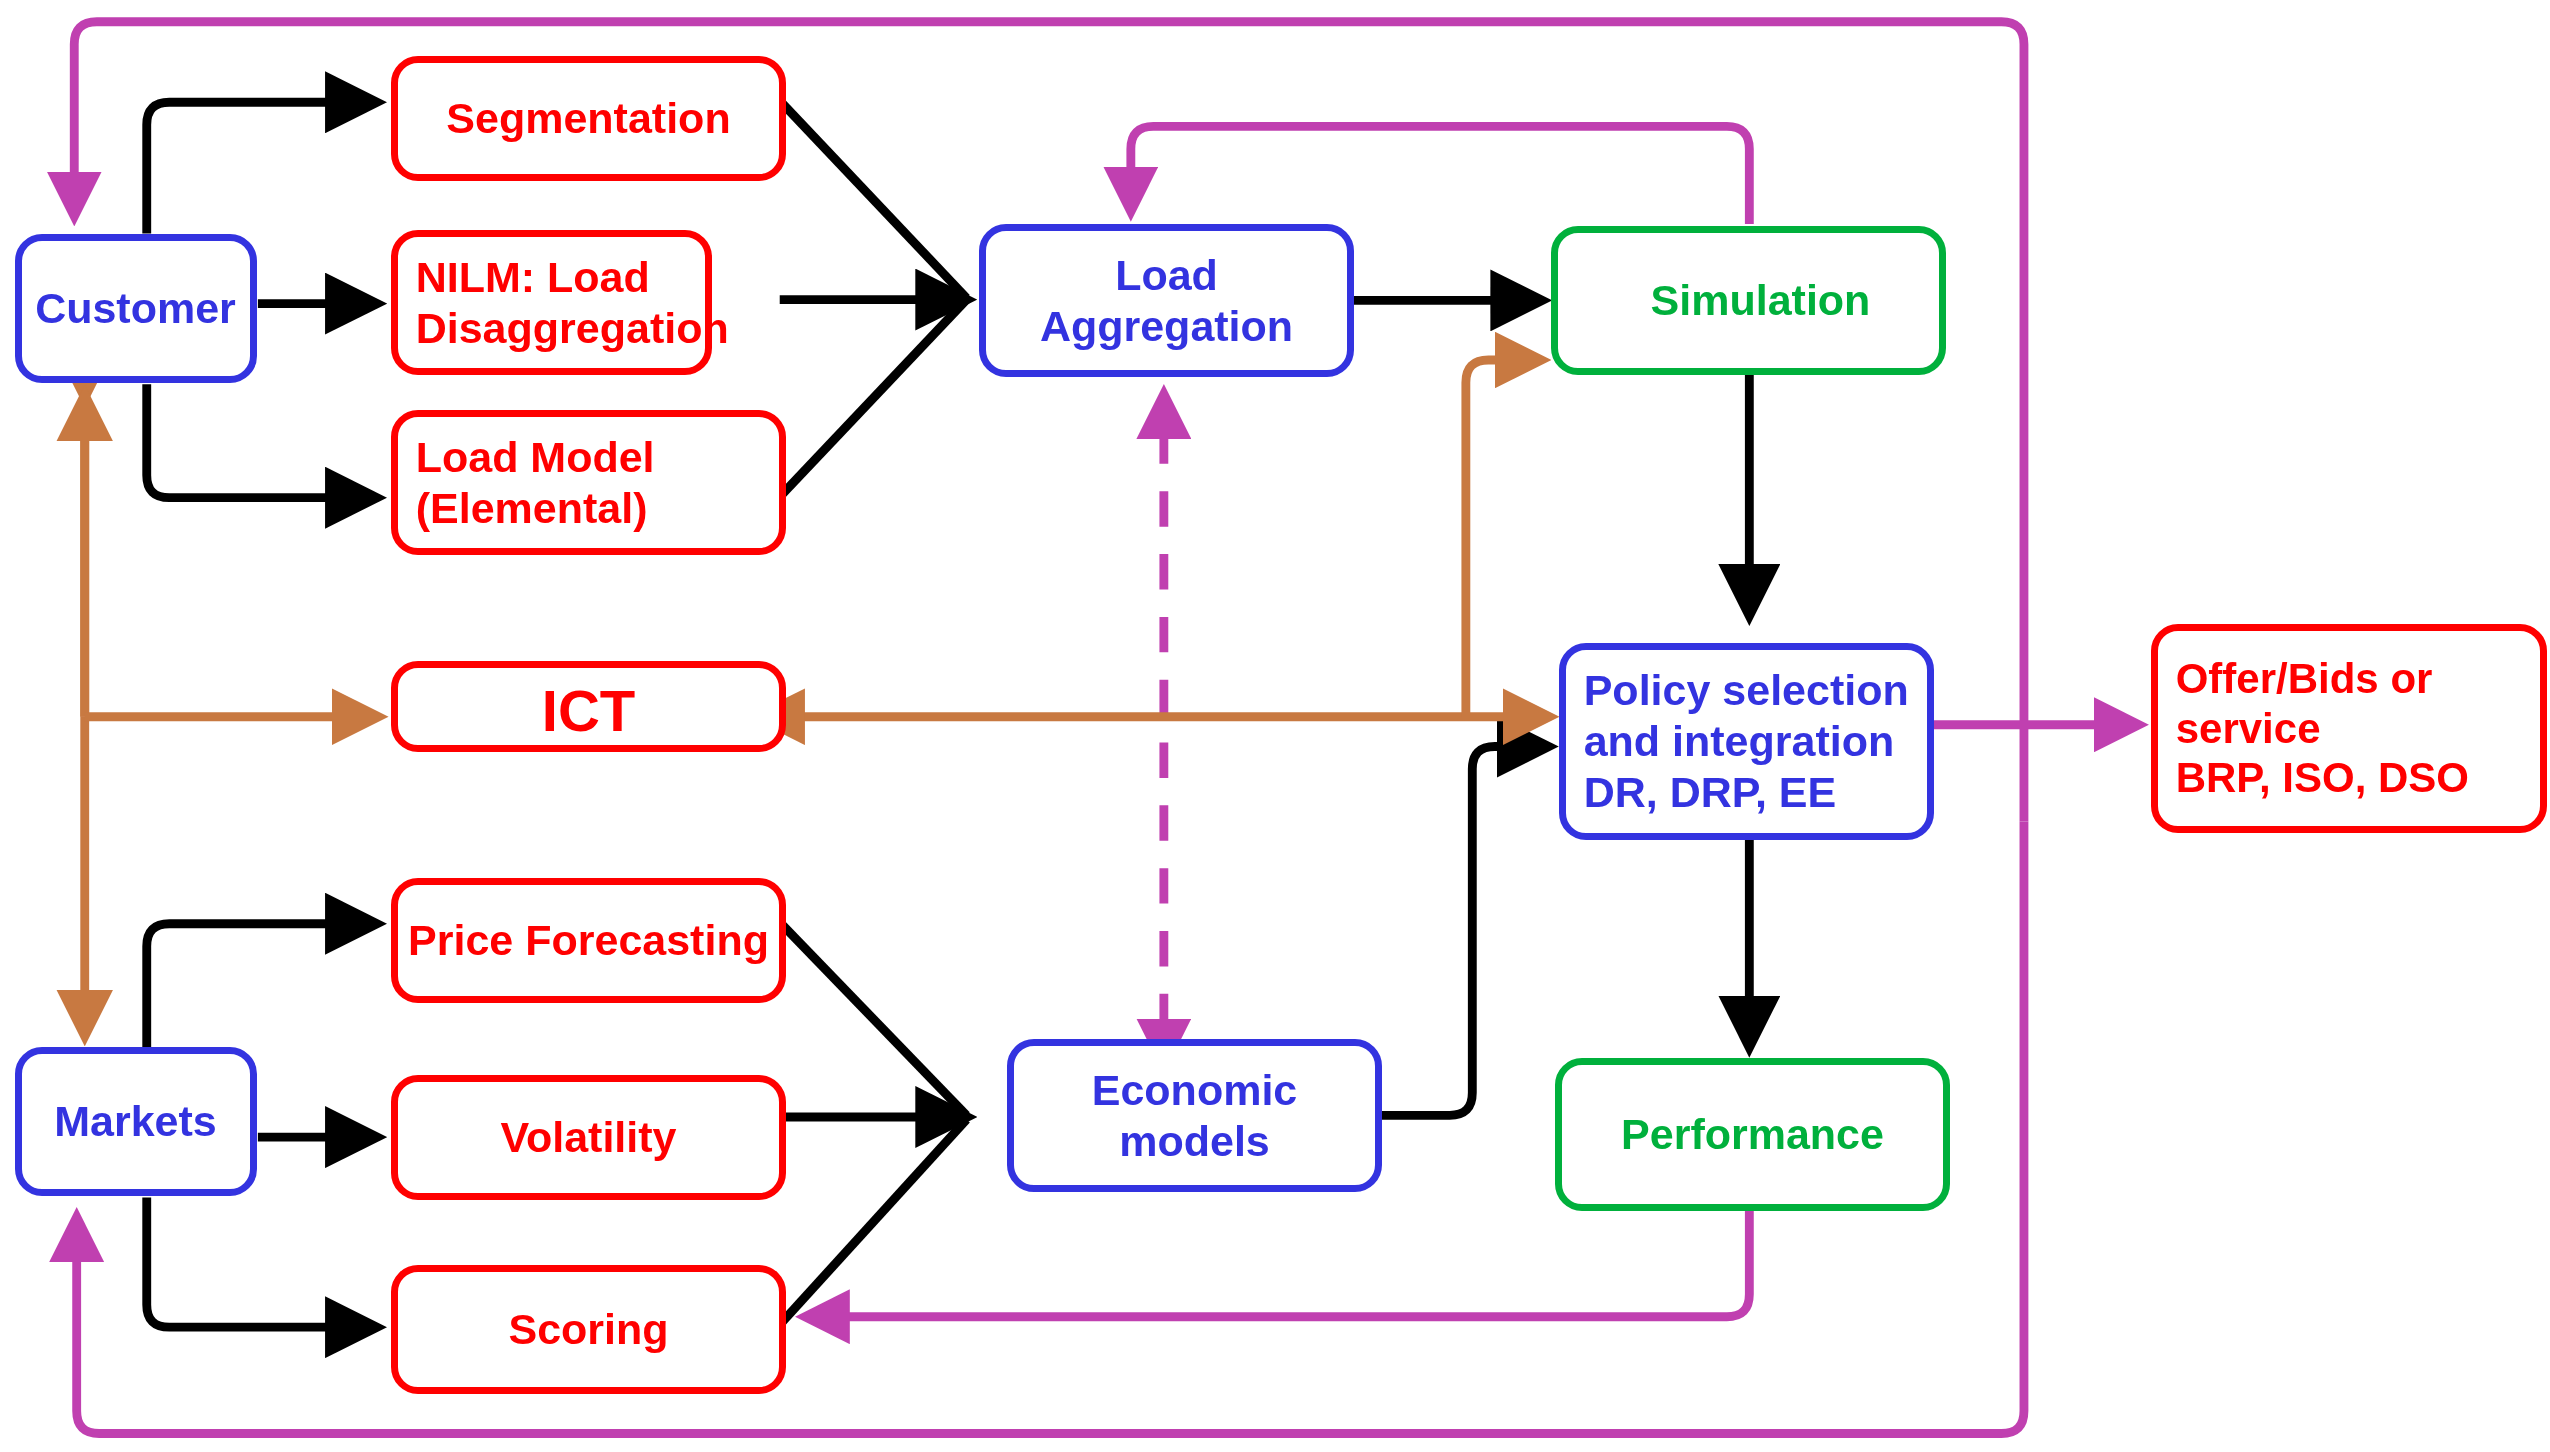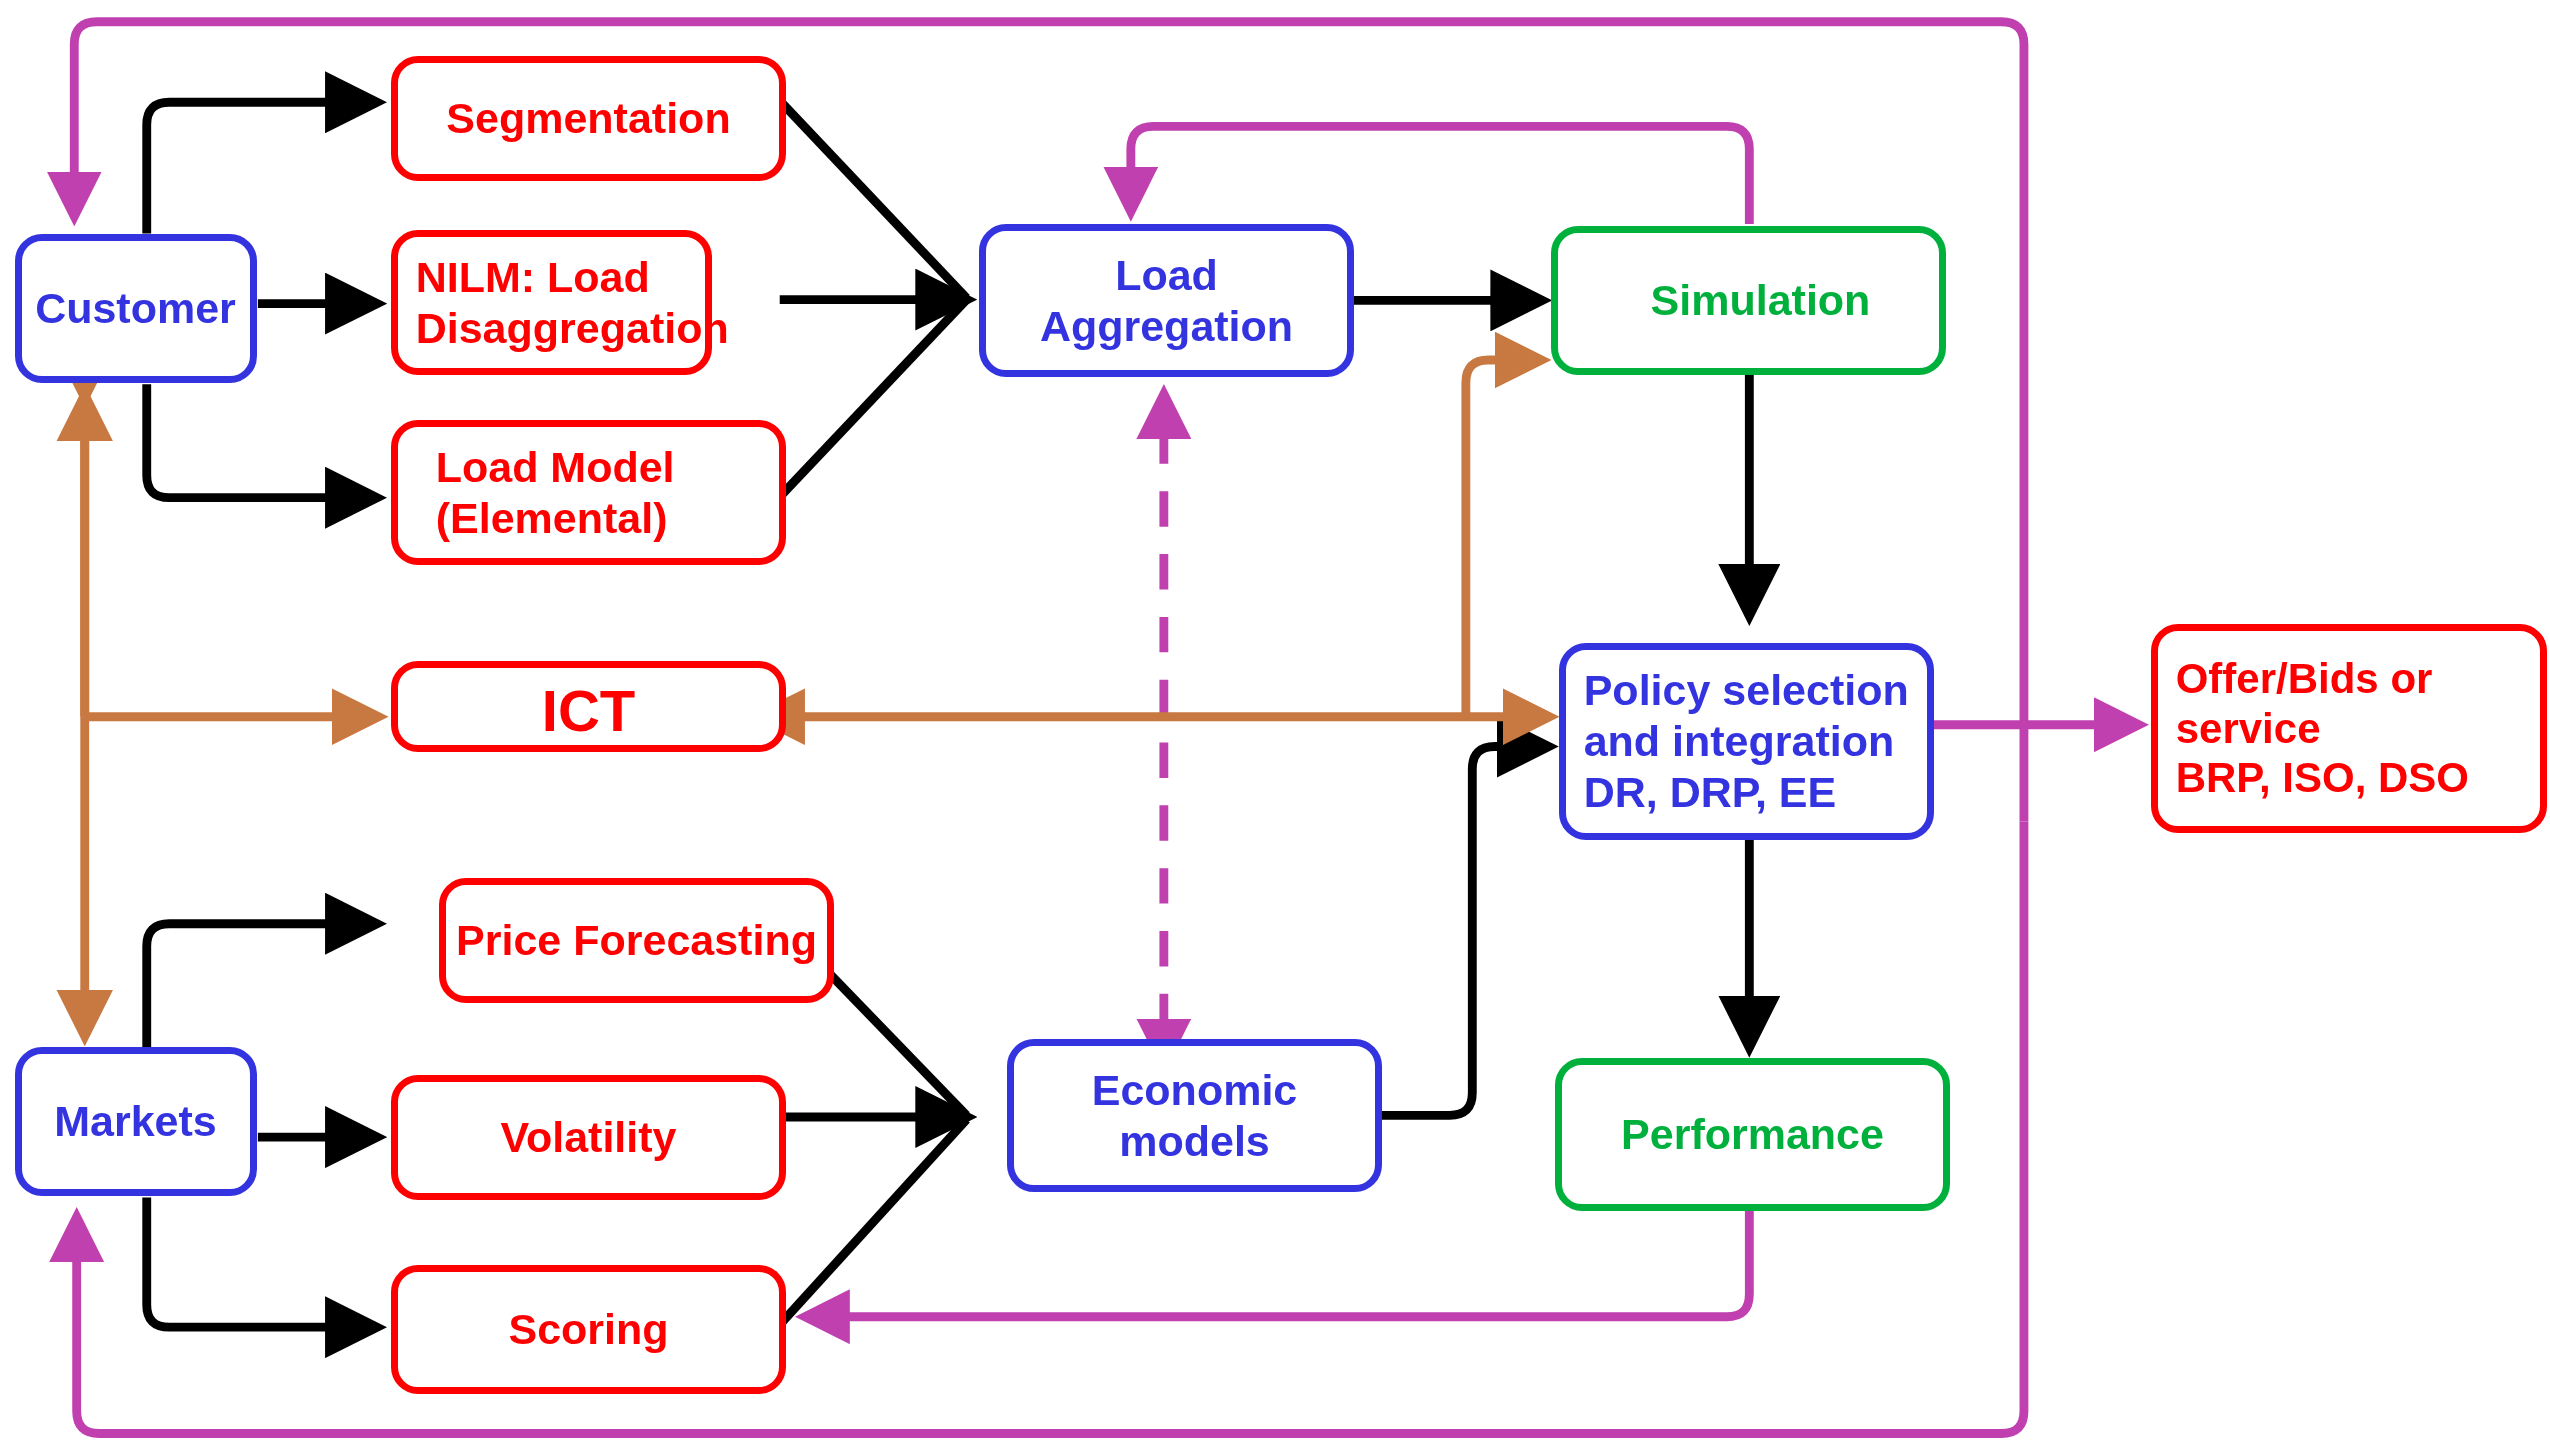--- a/index.html
+++ b/index.html
@@ -160,29 +160,29 @@
   </div>
 
   <div class="node red" style="left:391px;top:56px;width:395px;height:125px;font-size:43px;">
     <span class="lbl">Segmentation</span>
   </div>
 
   <div class="node red left-text" style="left:391px;top:230px;width:321px;height:145px;font-size:43px;">
     <span class="lbl">NILM: Load<br>Disaggregation</span>
   </div>
 
-  <div class="node red left-text" style="left:391px;top:420px;width:395px;height:145px;font-size:43px;padding-left:20px;">
+  <div class="node red left-text" style="left:391px;top:410px;width:395px;height:145px;font-size:43px;">
     <span class="lbl">Load Model<br>(Elemental)</span>
   </div>
 
   <div class="node red" style="left:391px;top:661px;width:395px;height:91px;font-size:58px;align-items:flex-end;">
     <span class="lbl">ICT</span>
   </div>
 
-  <div class="node red" style="left:391px;top:878px;width:395px;height:125px;font-size:43px;margin-left:48px;">
+  <div class="node red" style="left:391px;top:878px;width:395px;height:125px;font-size:43px;">
     <span class="lbl">Price Forecasting</span>
   </div>
 
   <div class="node red" style="left:391px;top:1075px;width:395px;height:125px;font-size:43px;">
     <span class="lbl">Volatility</span>
   </div>
 
   <div class="node red" style="left:391px;top:1265px;width:395px;height:129px;font-size:43px;">
     <span class="lbl">Scoring</span>
   </div>

